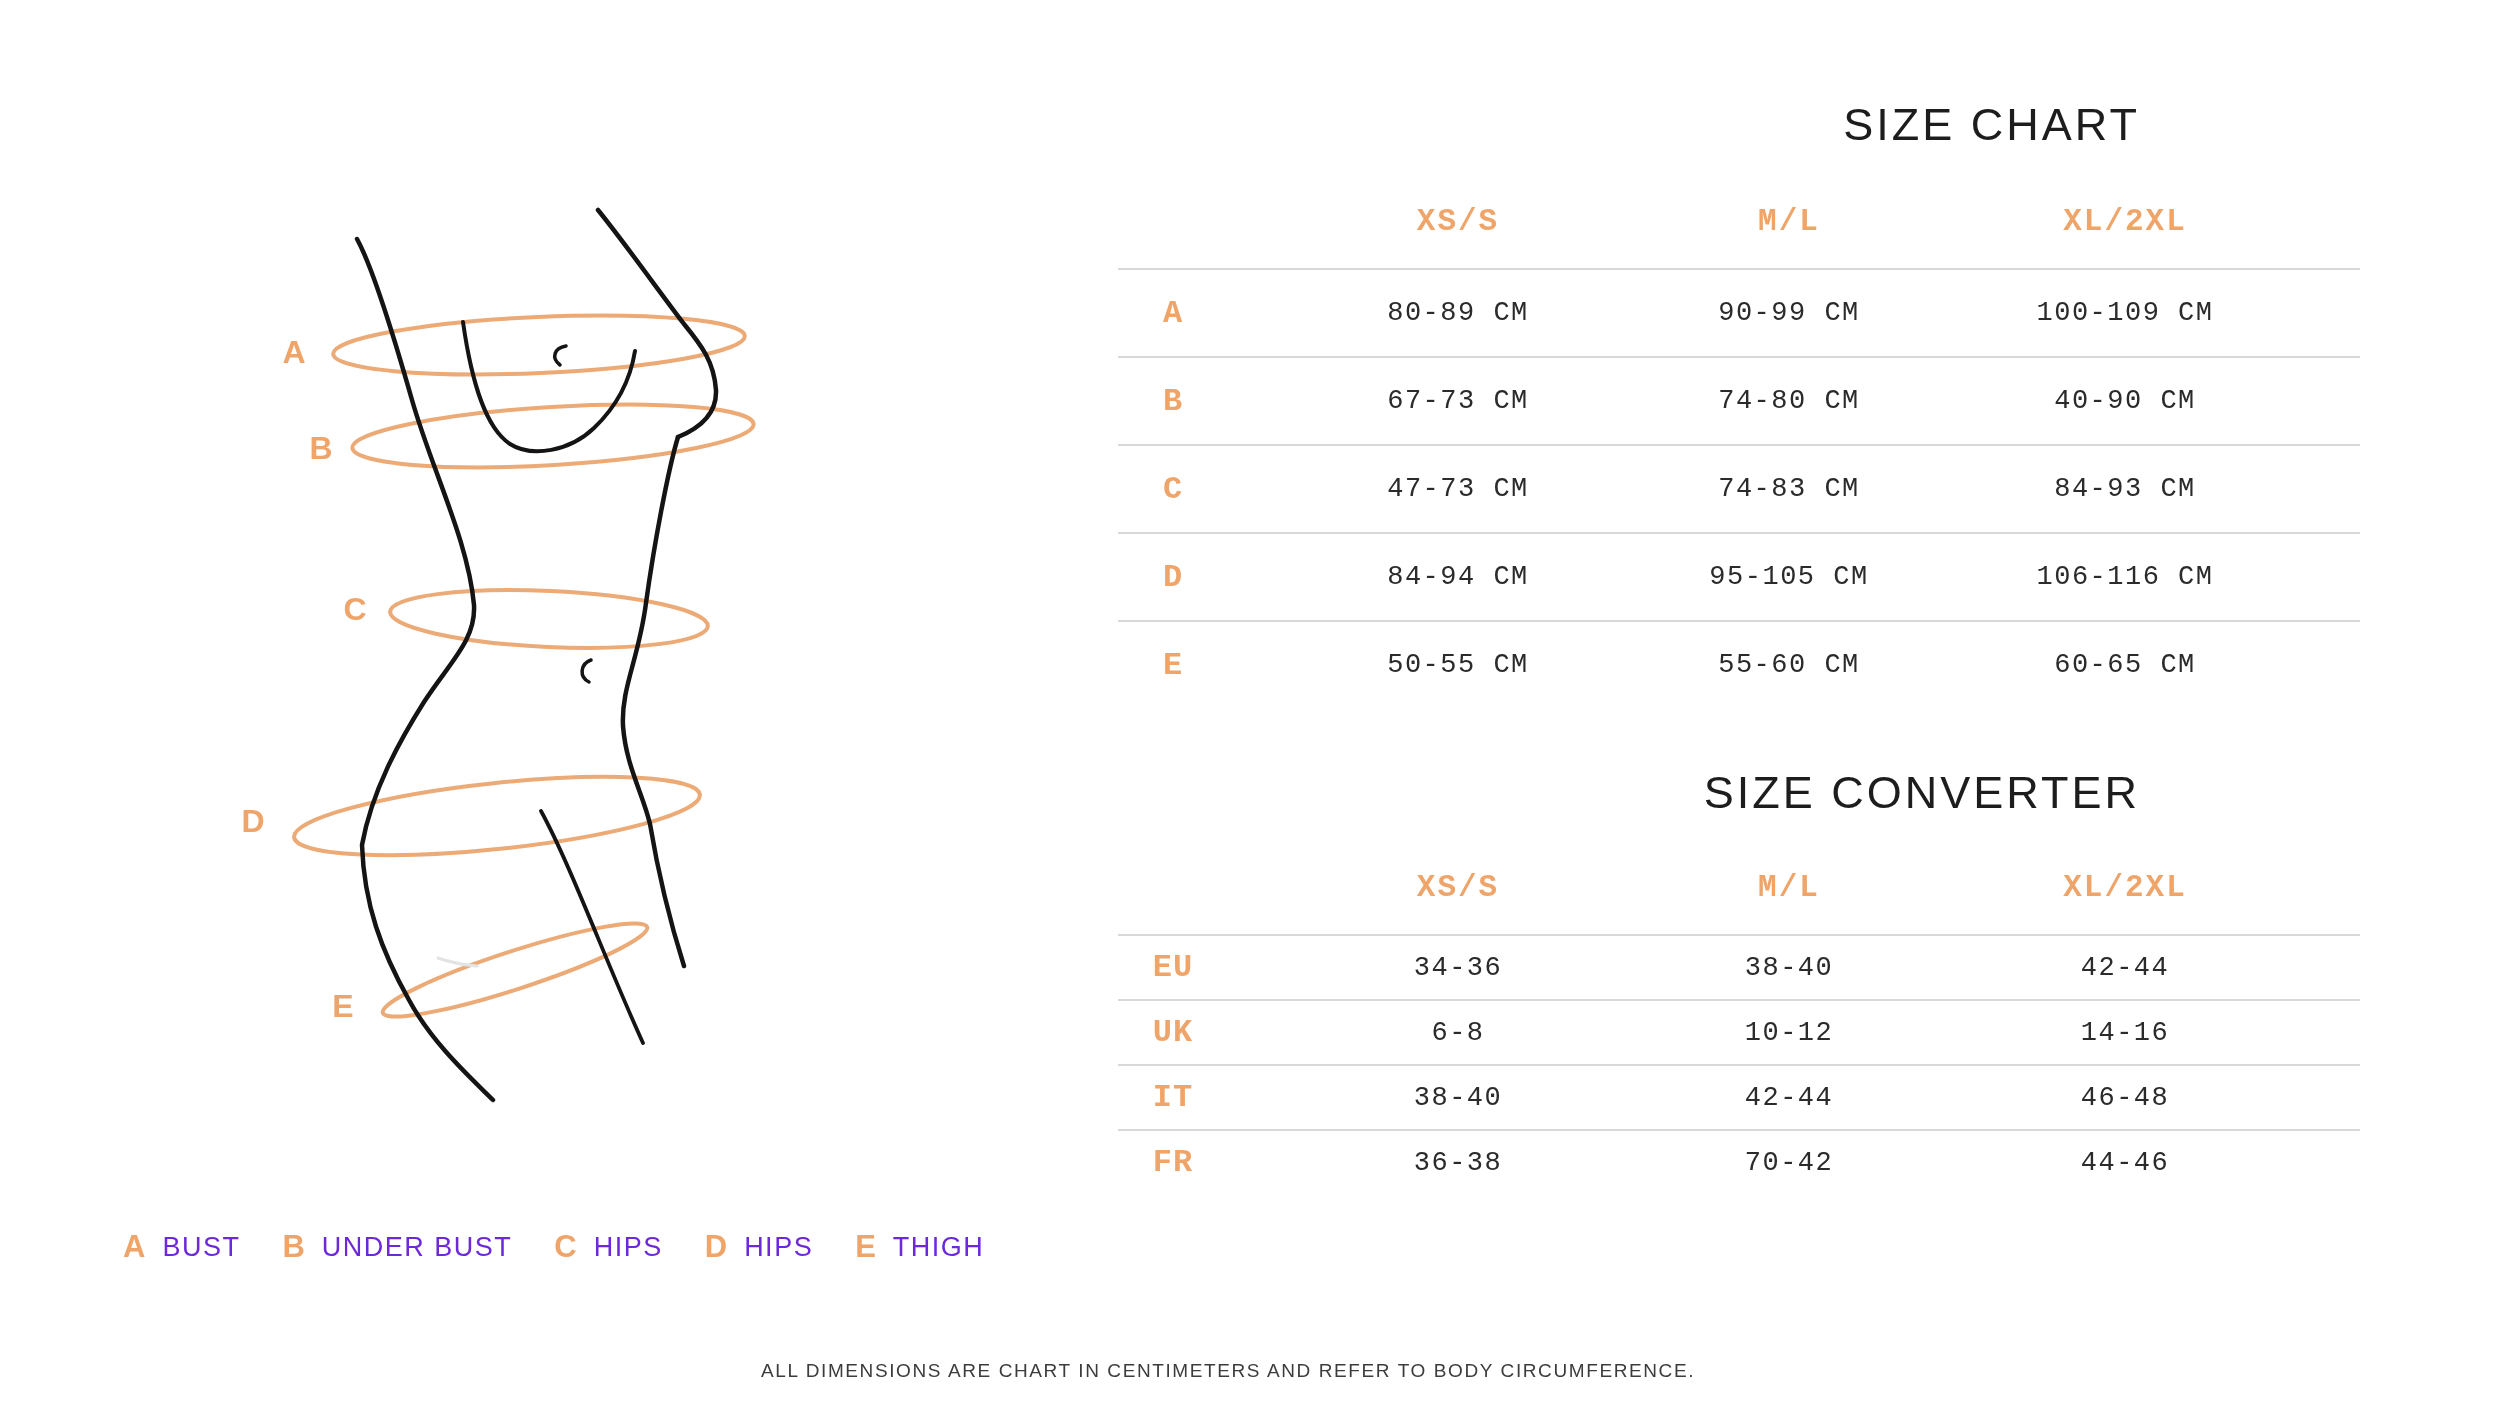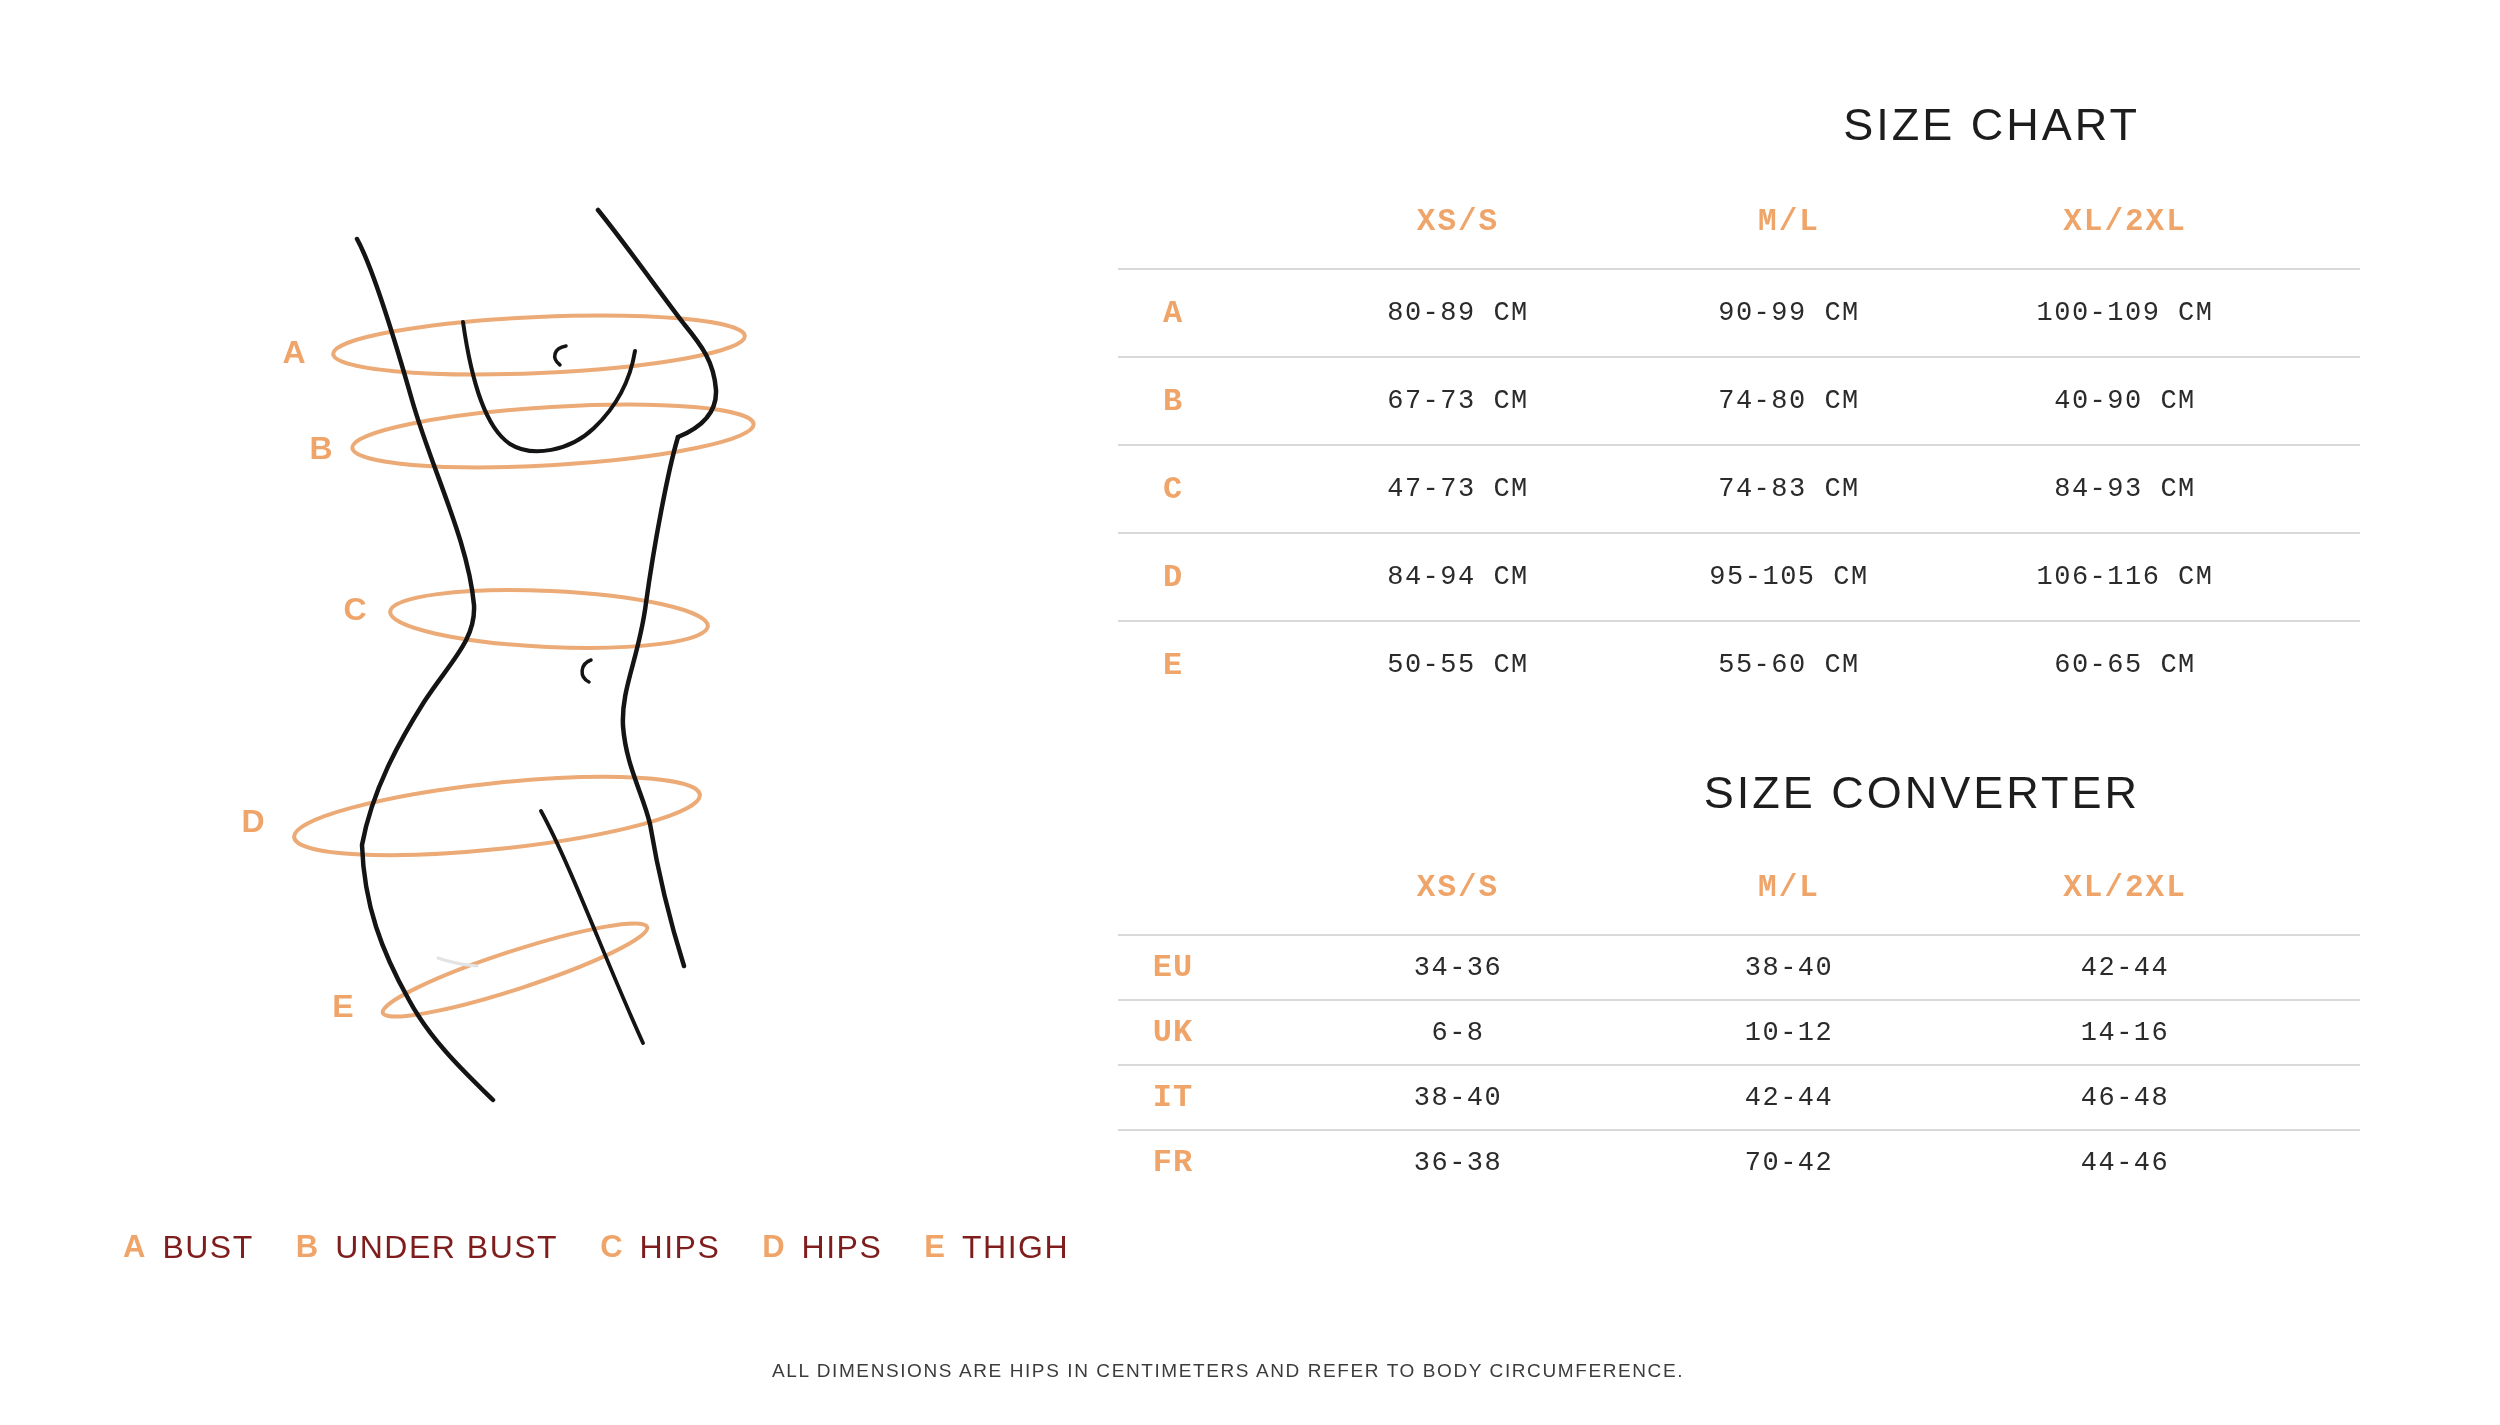--- a/index.html
+++ b/index.html
@@ -96,22 +96,22 @@
     display: flex;
     align-items: center;
     gap: 17px;
   }
   .leg-letter {
     font-size: 31px;
     font-weight: bold;
     color: #efa56a;
   }
   .leg-label {
-    font-size: 32px;
-    color: #7f1d1d;
+    font-size: 27px;
+    color: #6d28d9;
     letter-spacing: 1.5px;
     white-space: nowrap;
   }
   .footer {
     position: absolute;
     top: 1360px;
     left: 0;
     width: 2456px;
     text-align: center;
     font-size: 19px;
@@ -254,15 +254,15 @@
     <div class="leg-item">
       <span class="leg-letter">D</span>
       <span class="leg-label">HIPS</span>
     </div>
     <div class="leg-item">
       <span class="leg-letter">E</span>
       <span class="leg-label">THIGH</span>
     </div>
   </div>
 
-  <div class="footer">ALL DIMENSIONS ARE HIPS IN CENTIMETERS AND REFER TO BODY CIRCUMFERENCE.</div>
+  <div class="footer">ALL DIMENSIONS ARE CHART IN CENTIMETERS AND REFER TO BODY CIRCUMFERENCE.</div>
 
 </div>
 
 </body></html>

